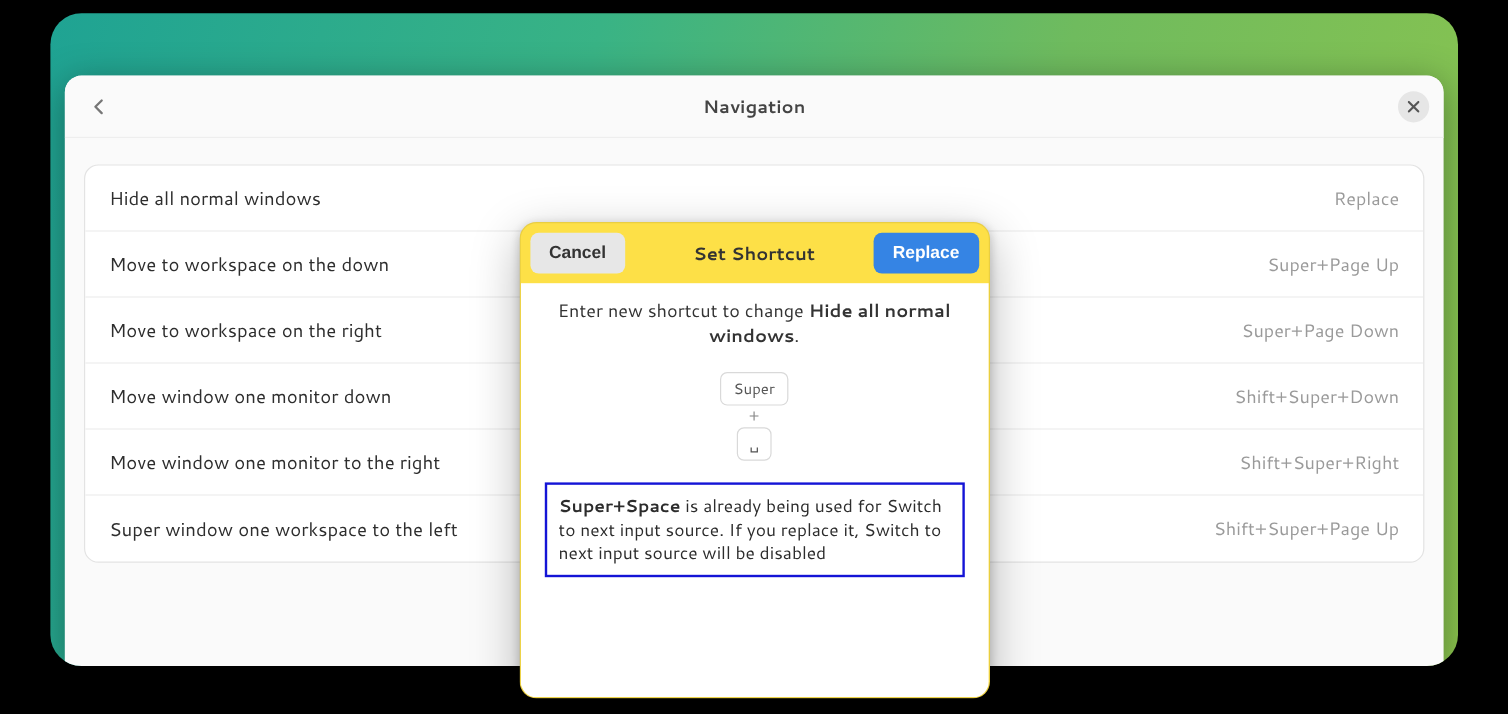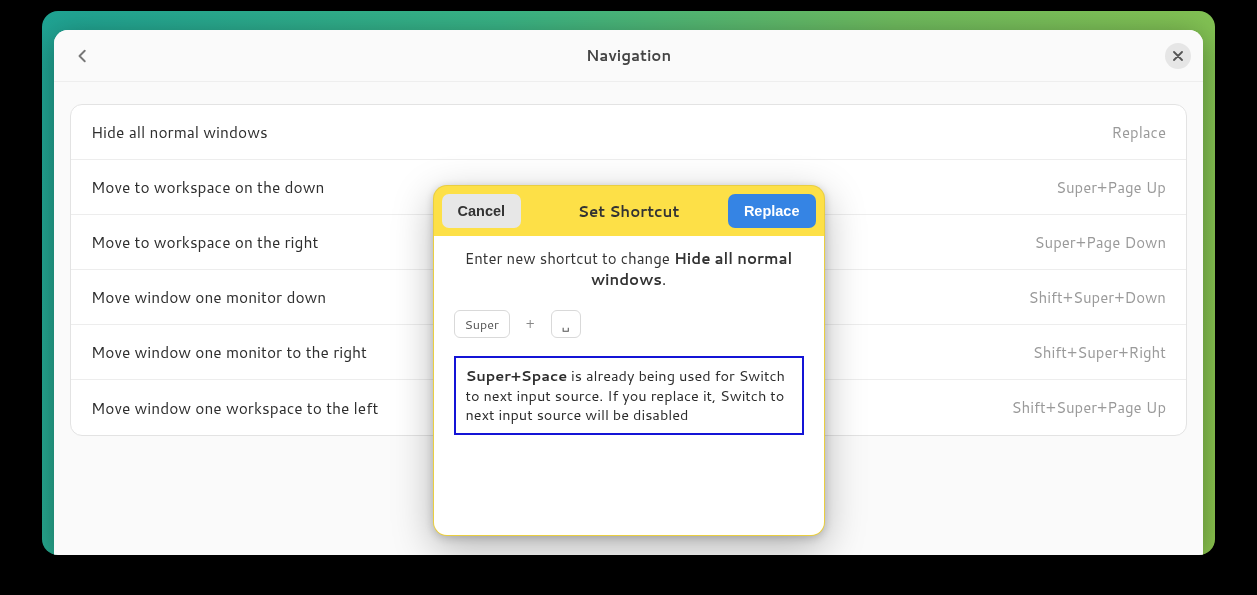--- a/index.html
+++ b/index.html
@@ -16,22 +16,22 @@
     .desktop {
       width: 100%;
       height: 100%;
       background: #000;
       padding: 11px 42px 40px 42px;
     }
     .wallpaper {
       width: 100%;
       height: 100%;
       background: linear-gradient(105deg, #1fa393 0%, #39b385 35%, #6fbb5e 65%, #8bc44e 100%);
-      border-radius: 16px;
-      padding: 19px 12px 0 12px;
+      border-radius: 26px;
+      padding: 52px 12px 0 12px;
       overflow: hidden;
     }
     .window {
       width: 100%;
       height: 100%;
       background: #fafafa;
       border-radius: 14px 14px 0 0;
       box-shadow: 0 6px 30px rgba(0,0,0,0.35);
       display: flex;
       flex-direction: column;
@@ -166,21 +166,23 @@
       text-align: center;
       margin-bottom: 20px;
       color: #333;
     }
     .instruction b { font-weight: 700; }
     .keys {
       text-align: center;
       margin-bottom: 18px;
       display: flex;
       align-items: center;
-      gap: 16px;
+      justify-content: center;
+      gap: 0;
+      flex-direction: column;
     }
     .key {
       display: inline-block;
       border: 1px solid #d9d9d9;
       border-radius: 6px;
       padding: 4px 10px;
       font-size: 12.5px;
       color: #555;
       background: #fff;
       min-width: 22px;
@@ -233,21 +235,21 @@
           </div>
           <div class="row">
             <span class="row-label">Move window one monitor down</span>
             <span class="row-value">Shift+Super+Down</span>
           </div>
           <div class="row">
             <span class="row-label">Move window one monitor to the right</span>
             <span class="row-value">Shift+Super+Right</span>
           </div>
           <div class="row">
-            <span class="row-label">Move window one workspace to the left</span>
+            <span class="row-label">Super window one workspace to the left</span>
             <span class="row-value">Shift+Super+Page Up</span>
           </div>
         </div>
       </div>
 
       <div class="dialog-overlay">
         <div class="dialog">
           <div class="dialog-header">
             <button class="dlg-btn dlg-cancel">Cancel</button>
             <div class="dialog-title">Set Shortcut</div>

